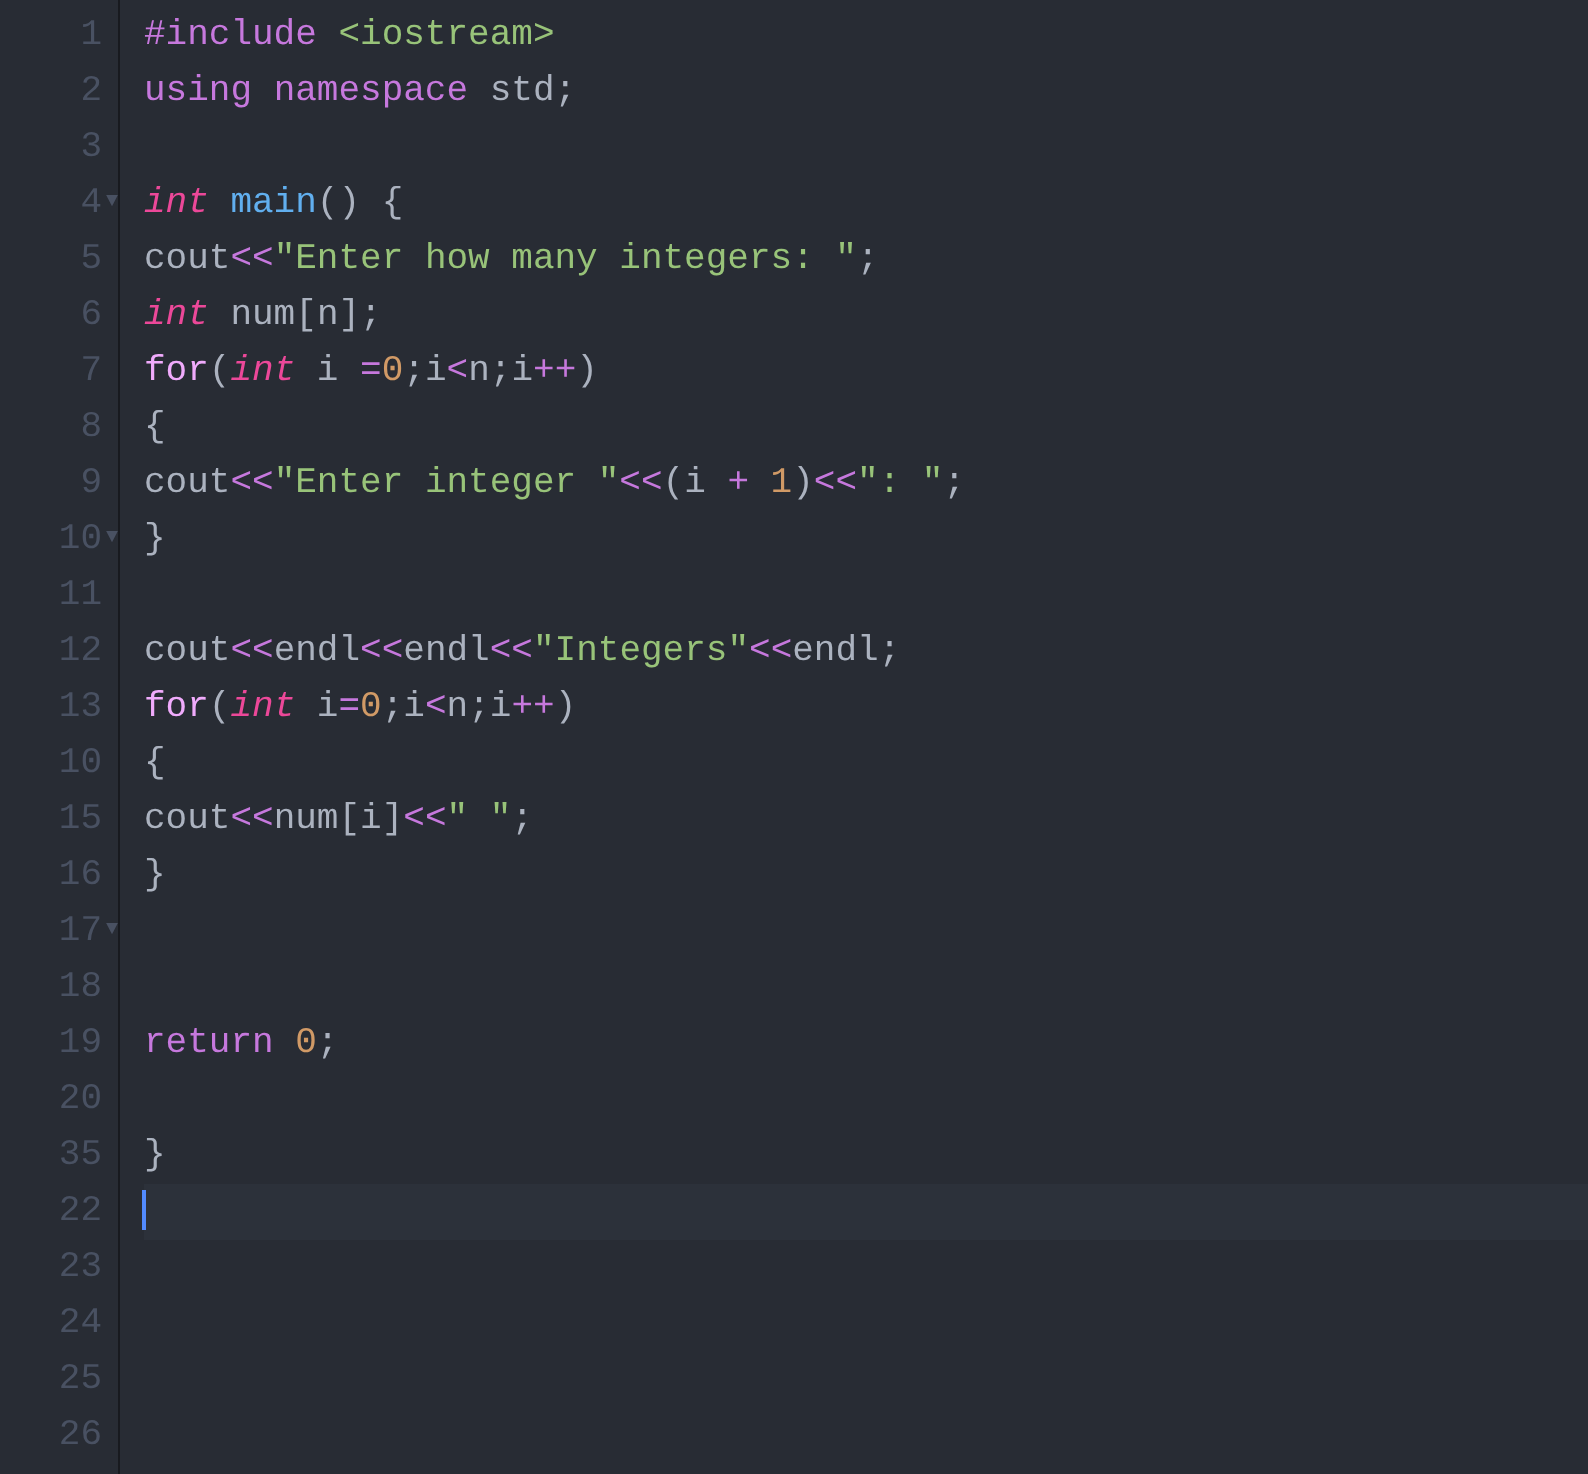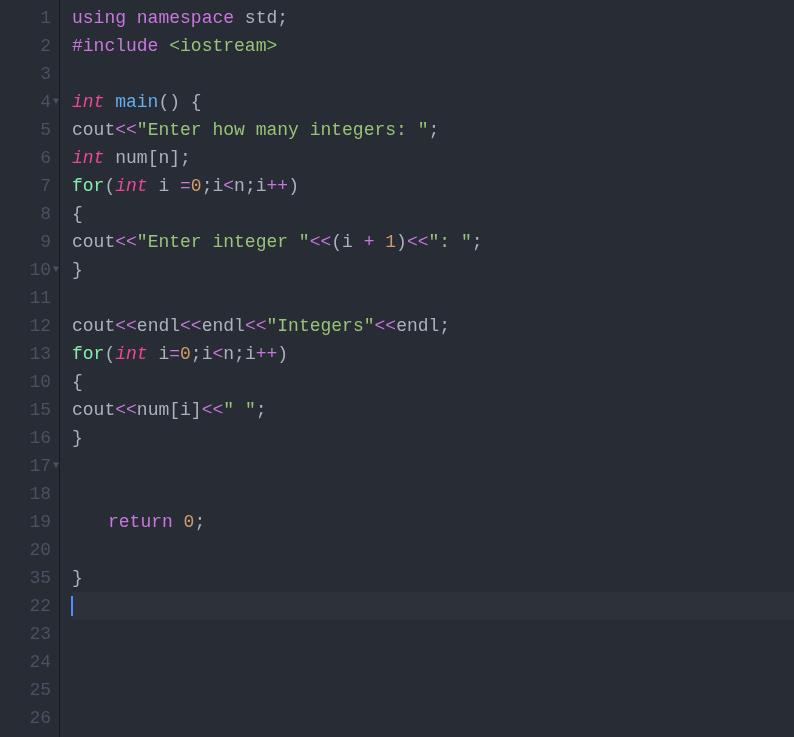--- a/index.html
+++ b/index.html
@@ -59,22 +59,22 @@
       display: inline-block;
       width: 2px;
       height: 20px;
       background: #528bff;
       vertical-align: middle;
       margin-left: -1px;
     }
     .k-preprocessor { color: #c678dd; }
     .k-keyword { color: #c678dd; }
     .k-type { color: #ec4899; font-style: italic; }
-    .k-control { color: #86efac; }
-    .k-return { color: #c678dd; margin-left: 36px; }
+    .k-control { color: #f0abfc; }
+    .k-return { color: #c678dd; }
     .k-string { color: #98c379; }
     .k-number { color: #d19a66; }
     .k-function { color: #61afef; }
     .k-operator { color: #c678dd; }
     .k-punct { color: #abb2bf; }
     .k-ident { color: #abb2bf; }
     .k-include-lib { color: #98c379; }
   </style>
 </head>
 <body>
@@ -102,22 +102,22 @@
     <div class="line-number">19</div>
     <div class="line-number">20</div>
     <div class="line-number">35</div>
     <div class="line-number">22</div>
     <div class="line-number">23</div>
     <div class="line-number">24</div>
     <div class="line-number">25</div>
     <div class="line-number">26</div>
   </div>
   <div class="code-area">
+    <div class="code-line"><span class="k-preprocessor">#include</span><span class="k-include-lib"> &lt;iostream&gt;</span></div>
     <div class="code-line"><span class="k-keyword">using</span><span class="k-keyword"> namespace</span><span class="k-ident"> std</span><span class="k-punct">;</span></div>
-    <div class="code-line"><span class="k-preprocessor">#include</span><span class="k-include-lib"> &lt;iostream&gt;</span></div>
     <div class="code-line"></div>
     <div class="code-line"><span class="k-type">int</span><span class="k-function"> main</span><span class="k-punct">() {</span></div>
     <div class="code-line"><span class="k-ident">cout</span><span class="k-operator">&lt;&lt;</span><span class="k-string">"Enter how many integers: "</span><span class="k-punct">;</span></div>
     <div class="code-line"><span class="k-type">int</span><span class="k-ident"> num</span><span class="k-punct">[</span><span class="k-ident">n</span><span class="k-punct">];</span></div>
     <div class="code-line"><span class="k-control">for</span><span class="k-punct">(</span><span class="k-type">int</span><span class="k-ident"> i </span><span class="k-operator">=</span><span class="k-number">0</span><span class="k-punct">;</span><span class="k-ident">i</span><span class="k-operator">&lt;</span><span class="k-ident">n</span><span class="k-punct">;</span><span class="k-ident">i</span><span class="k-operator">++</span><span class="k-punct">)</span></div>
     <div class="code-line"><span class="k-punct">{</span></div>
     <div class="code-line"><span class="k-ident">cout</span><span class="k-operator">&lt;&lt;</span><span class="k-string">"Enter integer "</span><span class="k-operator">&lt;&lt;</span><span class="k-punct">(</span><span class="k-ident">i </span><span class="k-operator">+</span><span class="k-number"> 1</span><span class="k-punct">)</span><span class="k-operator">&lt;&lt;</span><span class="k-string">": "</span><span class="k-punct">;</span></div>
     <div class="code-line"><span class="k-punct">}</span></div>
     <div class="code-line"></div>
     <div class="code-line"><span class="k-ident">cout</span><span class="k-operator">&lt;&lt;</span><span class="k-ident">endl</span><span class="k-operator">&lt;&lt;</span><span class="k-ident">endl</span><span class="k-operator">&lt;&lt;</span><span class="k-string">"Integers"</span><span class="k-operator">&lt;&lt;</span><span class="k-ident">endl</span><span class="k-punct">;</span></div>

